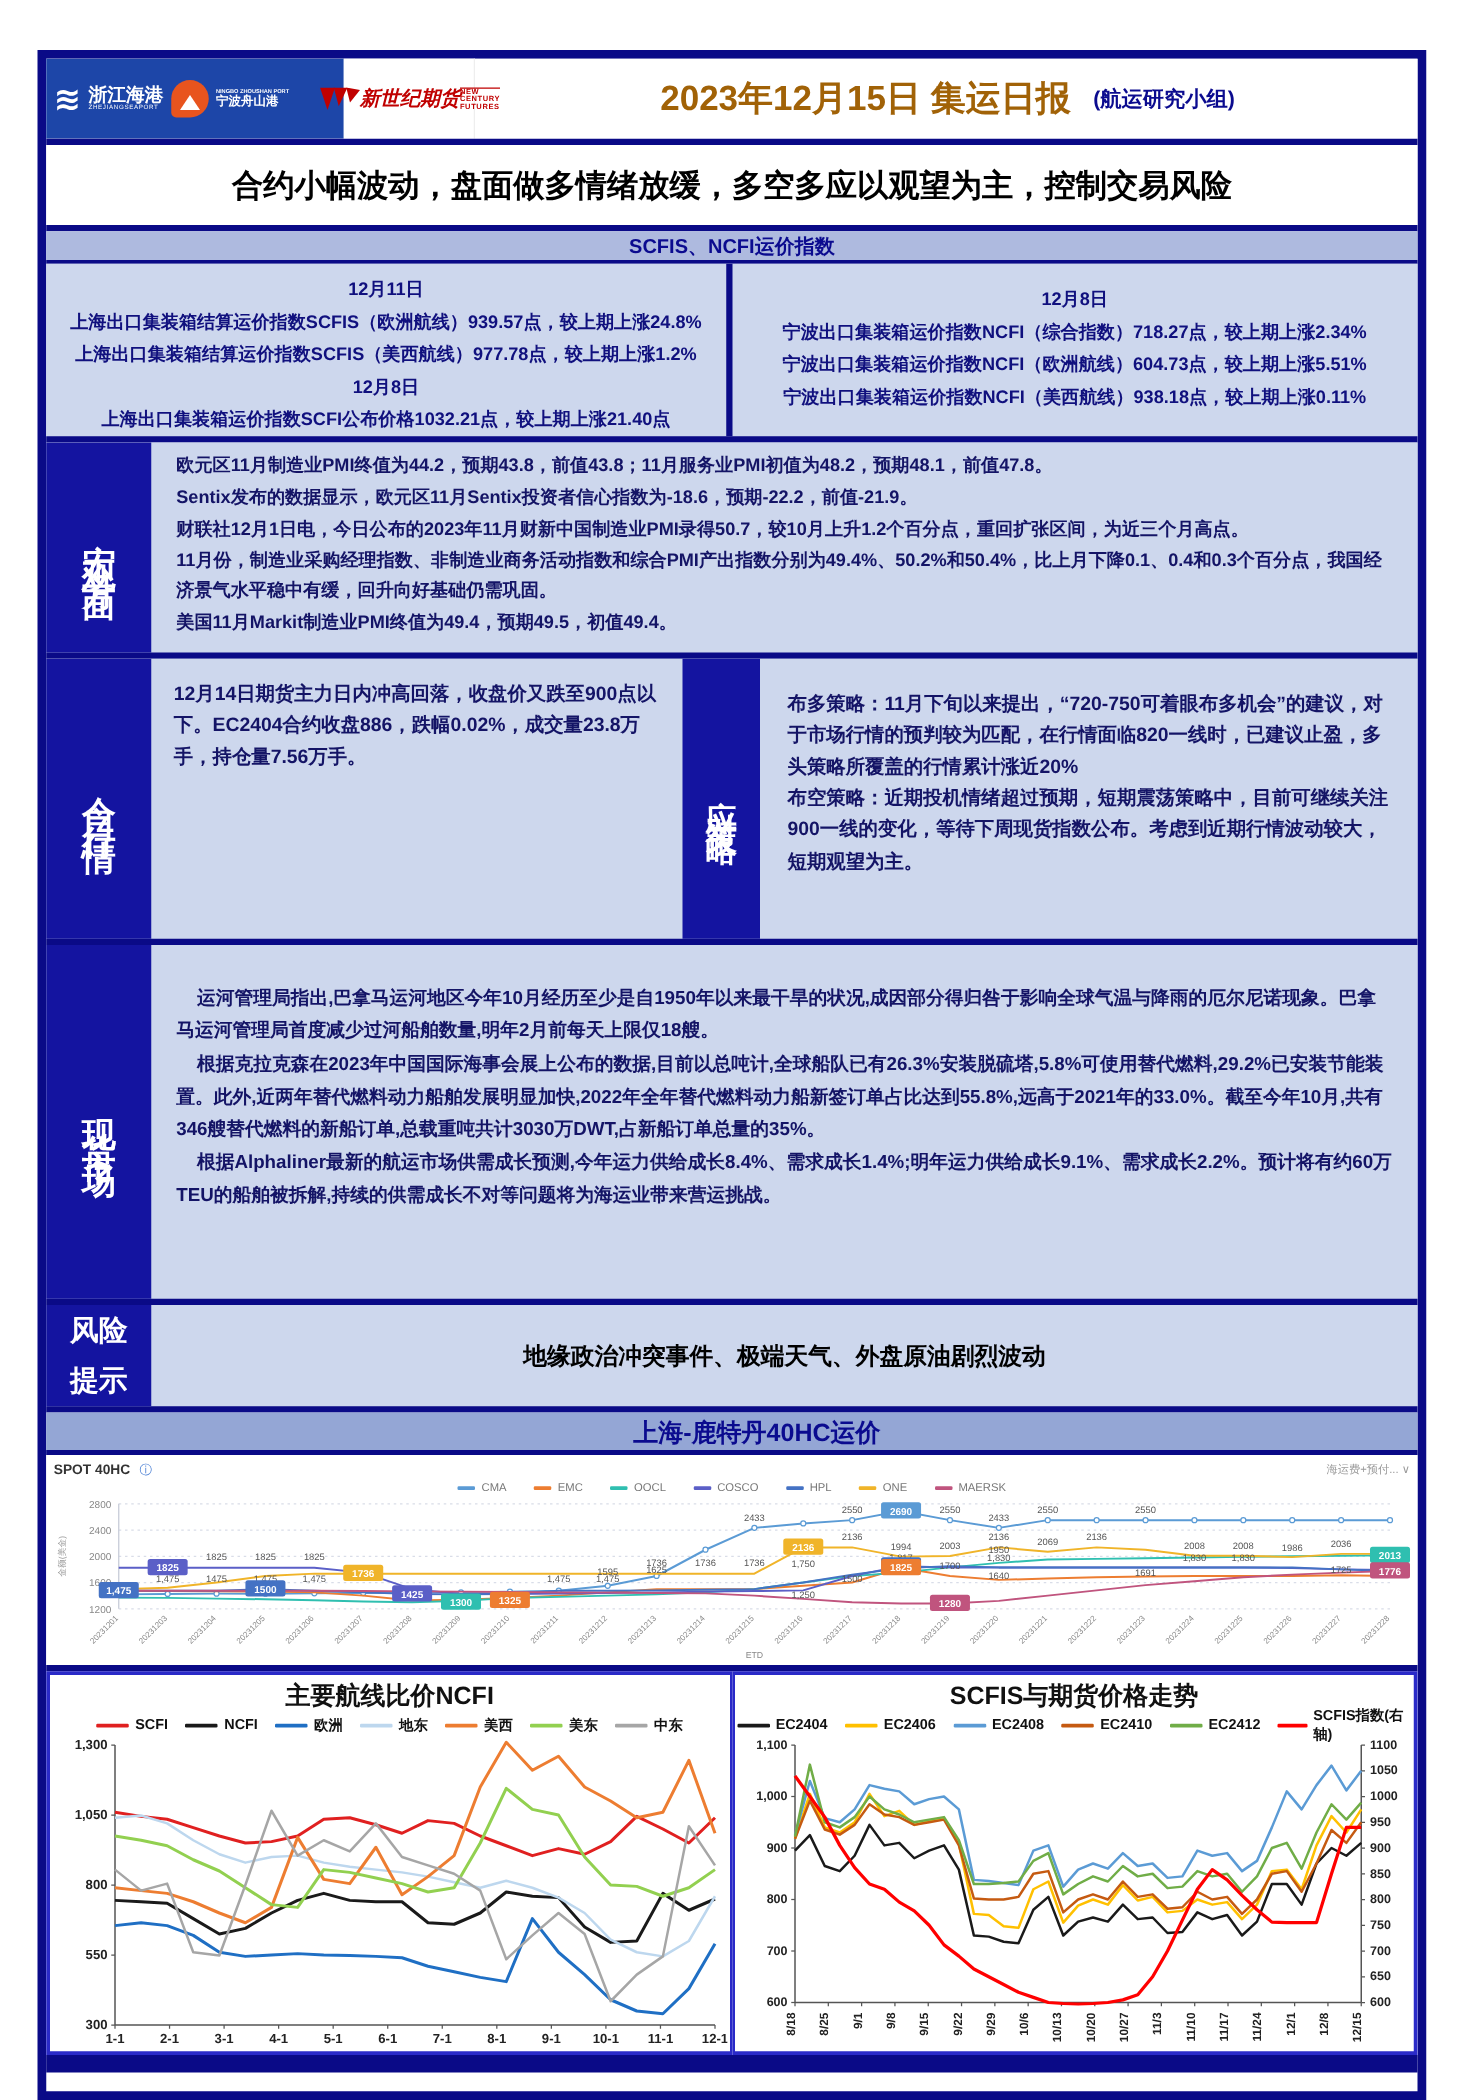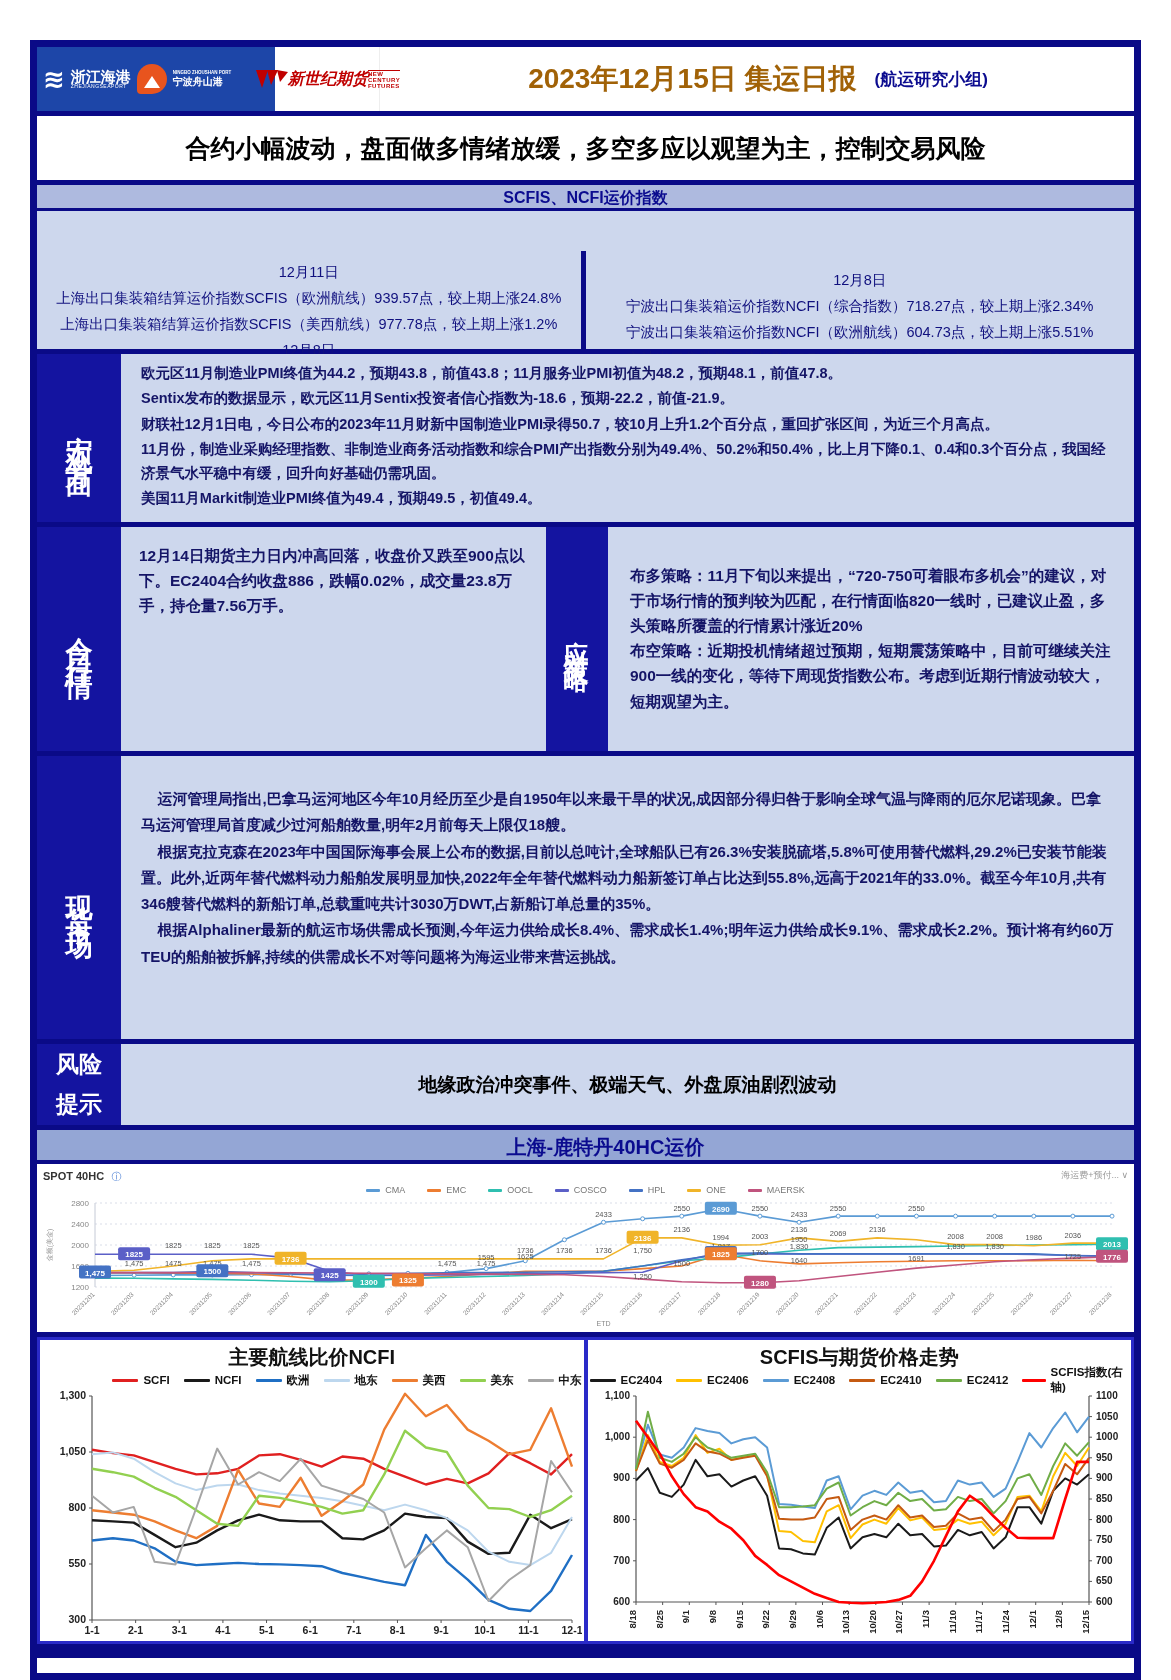--- a/index.html
+++ b/index.html
@@ -24,35 +24,35 @@
   .title-wrap{flex:1;display:flex;align-items:center;justify-content:center;gap:18px;}
   .main-title{color:#a16207;font-size:28px;font-weight:bold;}
   .sub-title{color:#0b0b8f;font-size:17px;font-weight:bold;}
   
   .headline{height:74px;border-top:5px solid #0a0a87;border-bottom:5px solid #0a0a87;display:flex;align-items:center;justify-content:center;background:#fff;}
   .headline span{font-size:25px;font-weight:bold;color:#000;}
   .band1{height:26px;background:#aebadf;text-align:center;font-size:16px;font-weight:bold;color:#0b0b8f;line-height:26px;border-bottom:3px solid #0a0a87;}
   .band2{height:34px;background:#94a6d5;text-align:center;font-size:20px;font-weight:bold;color:#0b0b8f;line-height:34px;border-bottom:4px solid #0a0a87;padding-left:40px;}
   
   .indices{height:143px;display:flex;background:#cdd7ed;border-bottom:5px solid #0a0a87;}
-  .idx-col{width:50%;box-sizing:border-box;text-align:center;color:#10107e;font-weight:normal;font-size:14.5px;line-height:1.8;padding-top:16px;margin-top:40px;}
+  .idx-col{width:50%;box-sizing:border-box;text-align:center;color:#10107e;font-weight:bold;font-size:14.5px;line-height:1.8;padding-top:16px;}
   .idx-col.left{border-right:5px solid #0a0a87;padding-top:8px;}
   
   .secrow{display:flex;border-bottom:5px solid #0a0a87;background:#cdd7ed;}
   .sidebar{width:84px;flex:none;background:#1414a0;color:#fff;display:flex;align-items:center;justify-content:center;}
   .v-label{writing-mode:vertical-lr;text-orientation:upright;font-size:27px;font-weight:bold;letter-spacing:12px;}
   .risk-label{font-size:23px;font-weight:bold;width:52px;text-align:center;line-height:1.7;}
   .content{flex:1;padding:8px 20px;box-sizing:border-box;color:#141466;}
   .macro-row{height:173px;}
   .macro-row .content p{margin:0 0 2px 0;font-size:14.5px;font-weight:bold;line-height:1.62;}
   .today-row{height:229px;}
   .today-left{flex:none;width:425px;padding:16px 14px 0 18px;}
   .today-left p{margin:0;font-size:15.5px;font-weight:bold;line-height:1.62;}
   .strategy-bar{width:62px;flex:none;background:#1414a0;color:#fff;display:flex;align-items:center;justify-content:center;}
-  .strategy-content{flex:1;padding:36px 16px 0 22px;box-sizing:border-box;color:#141466;}
+  .strategy-content{flex:1;padding:24px 16px 0 22px;box-sizing:border-box;color:#141466;}
   .strategy-content p{margin:0;font-size:15.5px;font-weight:bold;line-height:1.62;}
   .spotmkt-row{height:288px;}
   .spotmkt-row .content{padding-top:30px;border-radius:25px;}
   .spotmkt-row .content p{margin:0;font-size:15px;font-weight:bold;line-height:1.75;text-indent:1.1em;}
   .risk-row{height:86px;}
   .risk-row .content{display:flex;align-items:center;justify-content:center;}
   .risk-row .content span{font-size:19px;font-weight:bold;color:#000;}
   
   .spotpanel{height:168px;background:#fff;padding:3px 6px 0 6px;box-sizing:border-box;}
   .sp-top{display:flex;justify-content:space-between;align-items:center;height:16px;}
@@ -61,21 +61,21 @@
   .sp-dd{font-size:9px;color:#999;}
   .legend-row{display:flex;justify-content:center;gap:22px;height:14px;align-items:center;}
   .lg-item{display:inline-flex;align-items:center;gap:5px;font-size:9px;color:#777;}
   .lg-item .lg-dash{width:14px;height:3px;display:inline-block;border-radius:1px;}
   
   .bottom{height:312px;display:flex;border-top:5px solid #0a0a87;background:#fff;}
   .panel{width:50%;box-sizing:border-box;border:3px solid #2a2ac8;padding:4px 2px 0 2px;}
   .panel.left{border-right-width:2px;}
   .panel.right{border-left-width:2px;}
   .p-title{text-align:center;font-size:20px;font-weight:bold;color:#111;height:26px;line-height:26px;}
-  .legend-row.big{gap:14px;height:20px;justify-content:flex-end;}
+  .legend-row.big{gap:14px;height:20px;}
   .legend-row.big .lg-item{font-size:11.5px;font-weight:bold;color:#111;}
   .legend-row.big .lg-dash{width:26px;height:3px;}
   .footer{height:14px;background:#0a0a87;}
   svg text{font-family:"Liberation Sans","DejaVu Sans",sans-serif;}
 </style>
 </head>
 <body>
 
 <div class="page">
 

